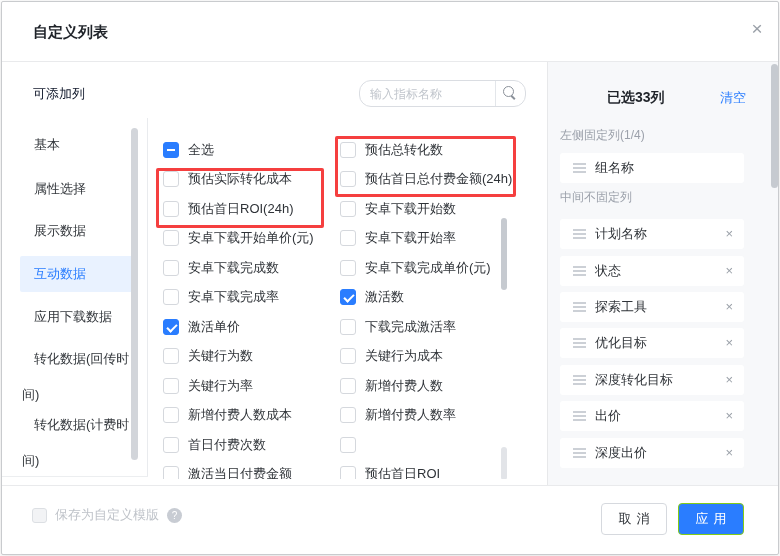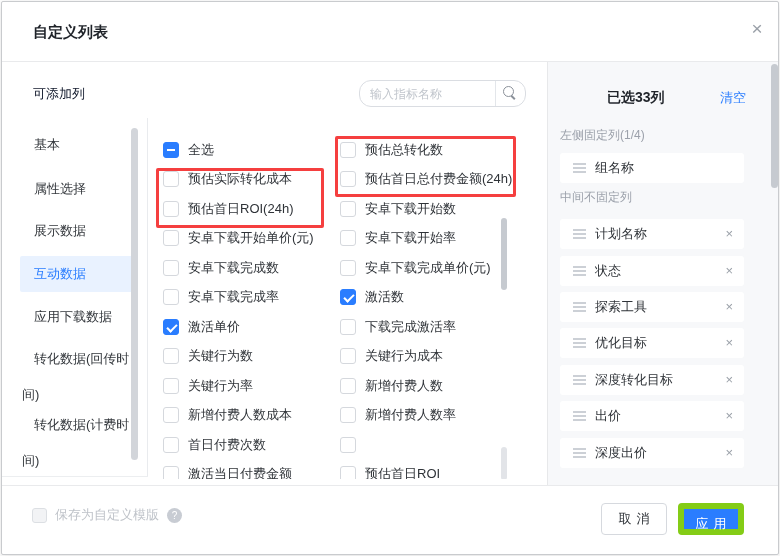--- a/index.html
+++ b/index.html
@@ -52,21 +52,21 @@
   .card-x{position:absolute;right:11px;top:0;height:30px;line-height:30px;font-size:13px;color:#9aa0a8;cursor:pointer;}
   .right-thumb{left:769px;top:62px;width:7px;height:124px;background:#c6cad0;border-radius:4px;}
   
   .ftr-sep{left:0;top:483px;width:776px;height:1px;background:#e9eaec;}
   .save-row{left:30px;top:504px;height:18px;display:flex;align-items:center;gap:8px;}
   .cb.dis{width:15px;height:15px;background:#f2f3f5;border-color:#dcdfe3;cursor:not-allowed;}
   .save-label{font-size:13px;color:#bfc3c9;line-height:18px;}
   .help{width:15px;height:15px;border-radius:50%;background:#c8ccd3;color:#fff;font-size:10px;line-height:15px;text-align:center;cursor:pointer;}
   .btn{position:absolute;top:501px;width:66px;height:32px;box-sizing:border-box;border-radius:4px;font-size:13px;line-height:30px;text-align:center;letter-spacing:5px;text-indent:5px;cursor:pointer;}
   .btn-cancel{left:599px;background:#fff;border:1px solid #d6d9de;color:#2f3338;}
-  .btn-apply{left:676px;background:#2a7dff;border:6px solid #84cc16;color:#fff;}
+  .btn-apply{left:676px;background:#2a7dff;border:1px solid #84cc16;color:#fff;}
 </style>
 </head>
 <body>
 
 <div class="stage">
 <div class="dialog">
 
   <div class="abs dlg-title">自定义列表</div>
   <div class="abs close-btn">×</div>
   <div class="abs hdr-sep"></div>

